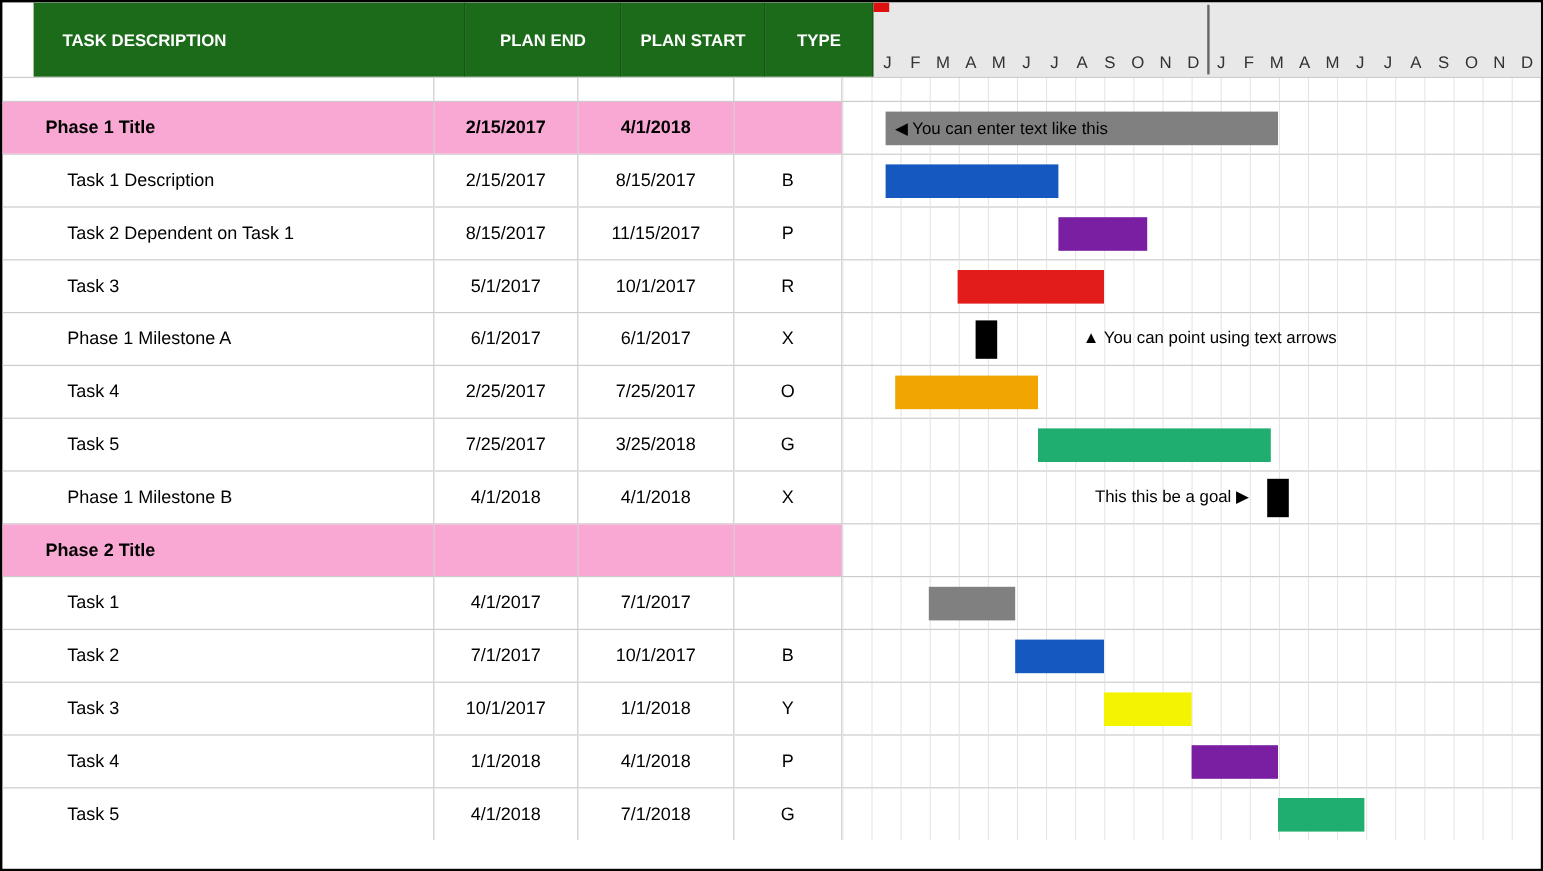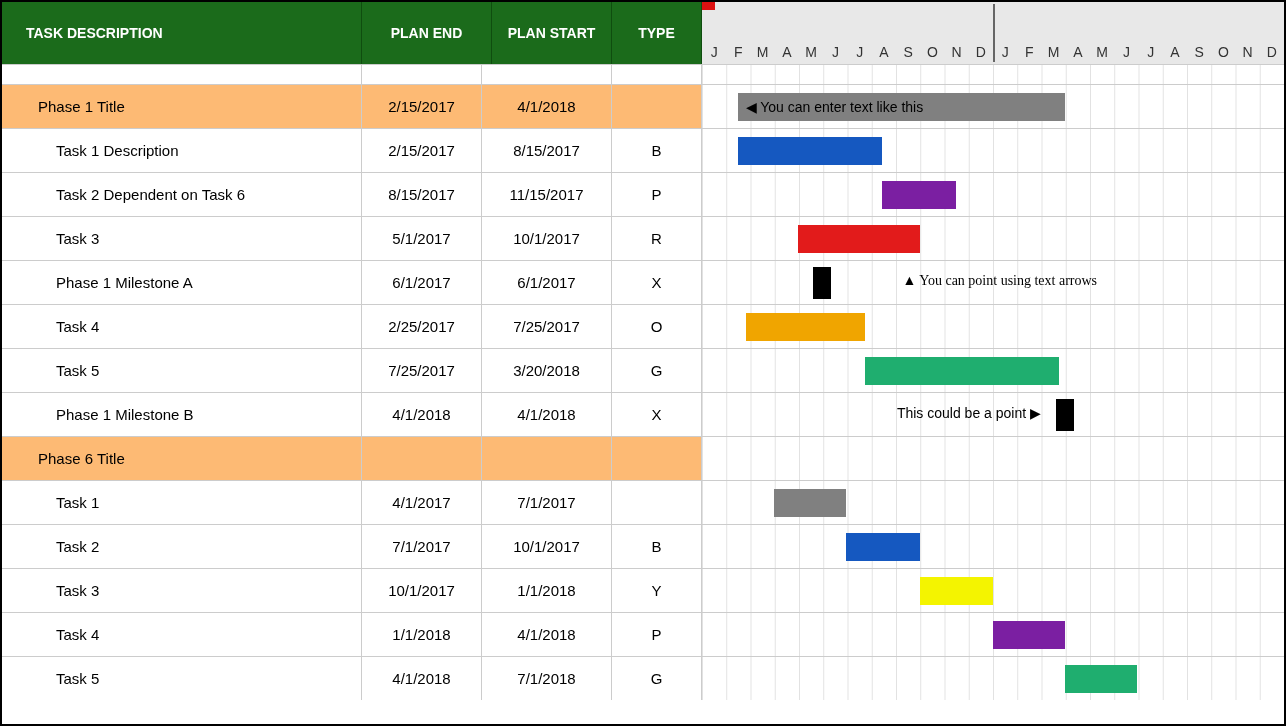--- a/index.html
+++ b/index.html
@@ -17,20 +17,21 @@
     overflow: hidden;
     position: relative;
   }
   .header-row {
     display: flex;
     height: 62px;
   }
   .header-left {
     display: flex;
     flex: 0 0 700px;
+    padding-left: 26px;
   }
   .header-cell {
     background: #1b6b1b;
     color: #fff;
     font-weight: bold;
     display: flex;
     align-items: center;
     justify-content: center;
     border-right: 1px solid #0f4d0f;
     text-align: center;
@@ -88,21 +89,21 @@
   .cell {
     display: flex;
     align-items: center;
     border-right: 1px solid #ccc;
     padding: 0 6px;
   }
   .cell.task  { flex: 0 0 360px; padding-left: 54px; }
   .cell.start { flex: 0 0 120px; justify-content: center; }
   .cell.end   { flex: 0 0 130px; justify-content: center; }
   .cell.type  { flex: 0 0 90px;  justify-content: center; }
-  .phase .cell { background: #fdba74; font-weight: normal; }
+  .phase .cell { background: #f9a8d4; font-weight: bold; }
   .phase .cell.task { padding-left: 36px; }
   .right {
     flex: 1;
     position: relative;
     background-image: linear-gradient(to right, #e2e2e2 1px, transparent 1px);
     background-size: calc(100% / 24) 100%;
     padding-left: 10px;
   }
   .bar {
     position: absolute;
@@ -197,21 +198,21 @@
           <div class="cell start">2/15/2017</div>
           <div class="cell end">8/15/2017</div>
           <div class="cell type">B</div>
         </div>
         <div class="right">
           <div class="bar" style="left: 6.16438%; width: 24.7945%; background: rgb(21, 88, 192);"></div>
         </div>
       </div>
       <div class="row">
         <div class="left">
-          <div class="cell task">Task 2 Dependent on Task 6</div>
+          <div class="cell task">Task 2 Dependent on Task 1</div>
           <div class="cell start">8/15/2017</div>
           <div class="cell end">11/15/2017</div>
           <div class="cell type">P</div>
         </div>
         <div class="right">
           <div class="bar" style="left: 30.9589%; width: 12.6027%; background: rgb(123, 31, 162);"></div>
         </div>
       </div>
       <div class="row">
         <div class="left">
@@ -226,60 +227,60 @@
       </div>
       <div class="row">
         <div class="left">
           <div class="cell task">Phase 1 Milestone A</div>
           <div class="cell start">6/1/2017</div>
           <div class="cell end">6/1/2017</div>
           <div class="cell type">X</div>
         </div>
         <div class="right">
           <div class="milestone" style="left: calc(20.6849% - 9px);"></div>
-          <div class="annot" style="left: calc(20.6849% + 80px); font-family: Liberation Serif, serif;">▲ You can point using text arrows</div>
+          <div class="annot" style="left: calc(20.6849% + 80px);">▲ You can point using text arrows</div>
         </div>
       </div>
       <div class="row">
         <div class="left">
           <div class="cell task">Task 4</div>
           <div class="cell start">2/25/2017</div>
           <div class="cell end">7/25/2017</div>
           <div class="cell type">O</div>
         </div>
         <div class="right">
           <div class="bar" style="left: 7.53425%; width: 20.5479%; background: rgb(240, 165, 0);"></div>
         </div>
       </div>
       <div class="row">
         <div class="left">
           <div class="cell task">Task 5</div>
           <div class="cell start">7/25/2017</div>
-          <div class="cell end">3/20/2018</div>
+          <div class="cell end">3/25/2018</div>
           <div class="cell type">G</div>
         </div>
         <div class="right">
           <div class="bar" style="left: 28.0822%; width: 33.2877%; background: rgb(31, 174, 111);"></div>
         </div>
       </div>
       <div class="row">
         <div class="left">
           <div class="cell task">Phase 1 Milestone B</div>
           <div class="cell start">4/1/2018</div>
           <div class="cell end">4/1/2018</div>
           <div class="cell type">X</div>
         </div>
         <div class="right">
           <div class="milestone" style="left: calc(62.3288% - 9px);"></div>
-          <div class="annot" style="right: calc(37.6712% + 24px);">This could be a point ▶</div>
+          <div class="annot" style="right: calc(37.6712% + 24px);">This this be a goal ▶</div>
         </div>
       </div>
       <div class="row phase">
         <div class="left">
-          <div class="cell task">Phase 6 Title</div>
+          <div class="cell task">Phase 2 Title</div>
           <div class="cell start"></div>
           <div class="cell end"></div>
           <div class="cell type"></div>
         </div>
         <div class="right"></div>
       </div>
       <div class="row">
         <div class="left">
           <div class="cell task">Task 1</div>
           <div class="cell start">4/1/2017</div>

